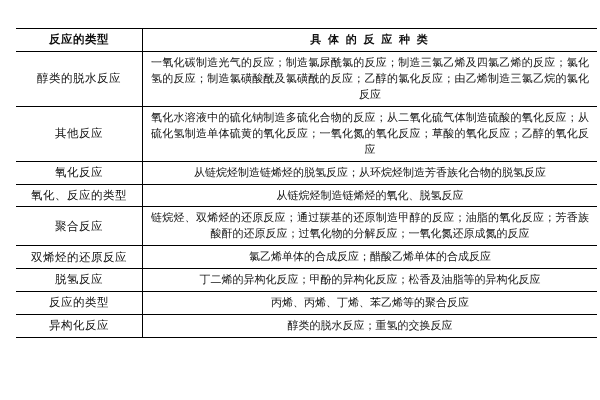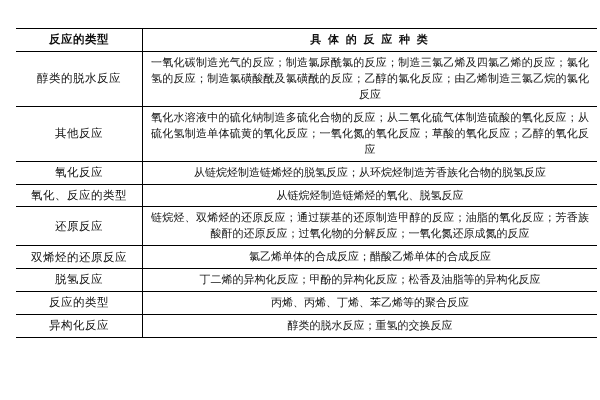--- a/index.html
+++ b/index.html
@@ -91,21 +91,21 @@
       </tr>
       <tr>
         <td class="col-type">氧化反应</td>
         <td class="col-detail">从链烷烃制造链烯烃的脱氢反应；从环烷烃制造芳香族化合物的脱氢反应</td>
       </tr>
       <tr>
         <td class="col-type">氧化、反应的类型</td>
         <td class="col-detail">从链烷烃制造链烯烃的氧化、脱氢反应</td>
       </tr>
       <tr>
-        <td class="col-type">还原反应</td>
+        <td class="col-type">聚合反应</td>
         <td class="col-detail">链烷烃、双烯烃的还原反应；通过羰基的还原制造甲醇的反应；油脂的氧化反应；芳香族酸酐的还原反应；过氧化物的分解反应；一氧化氮还原成氮的反应</td>
       </tr>
       <tr>
         <td class="col-type">双烯烃的还原反应</td>
         <td class="col-detail">氯乙烯单体的合成反应；醋酸乙烯单体的合成反应</td>
       </tr>
       <tr>
         <td class="col-type">脱氢反应</td>
         <td class="col-detail">丁二烯的异构化反应；甲酚的异构化反应；松香及油脂等的异构化反应</td>
       </tr>

